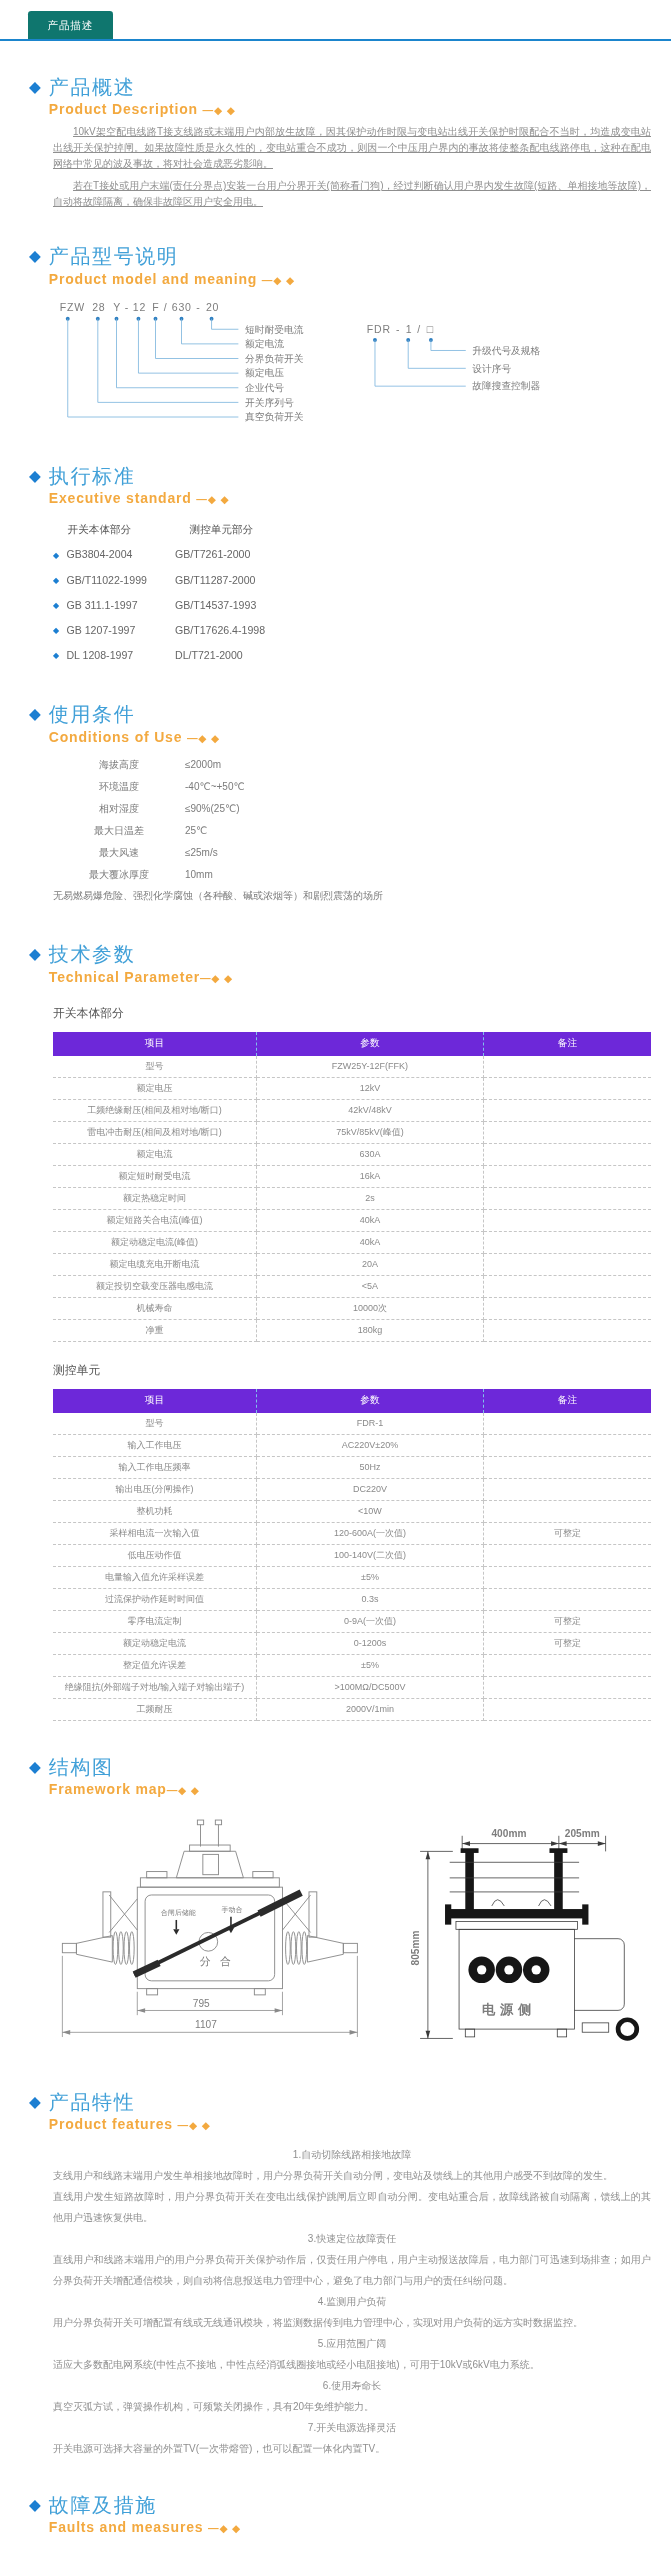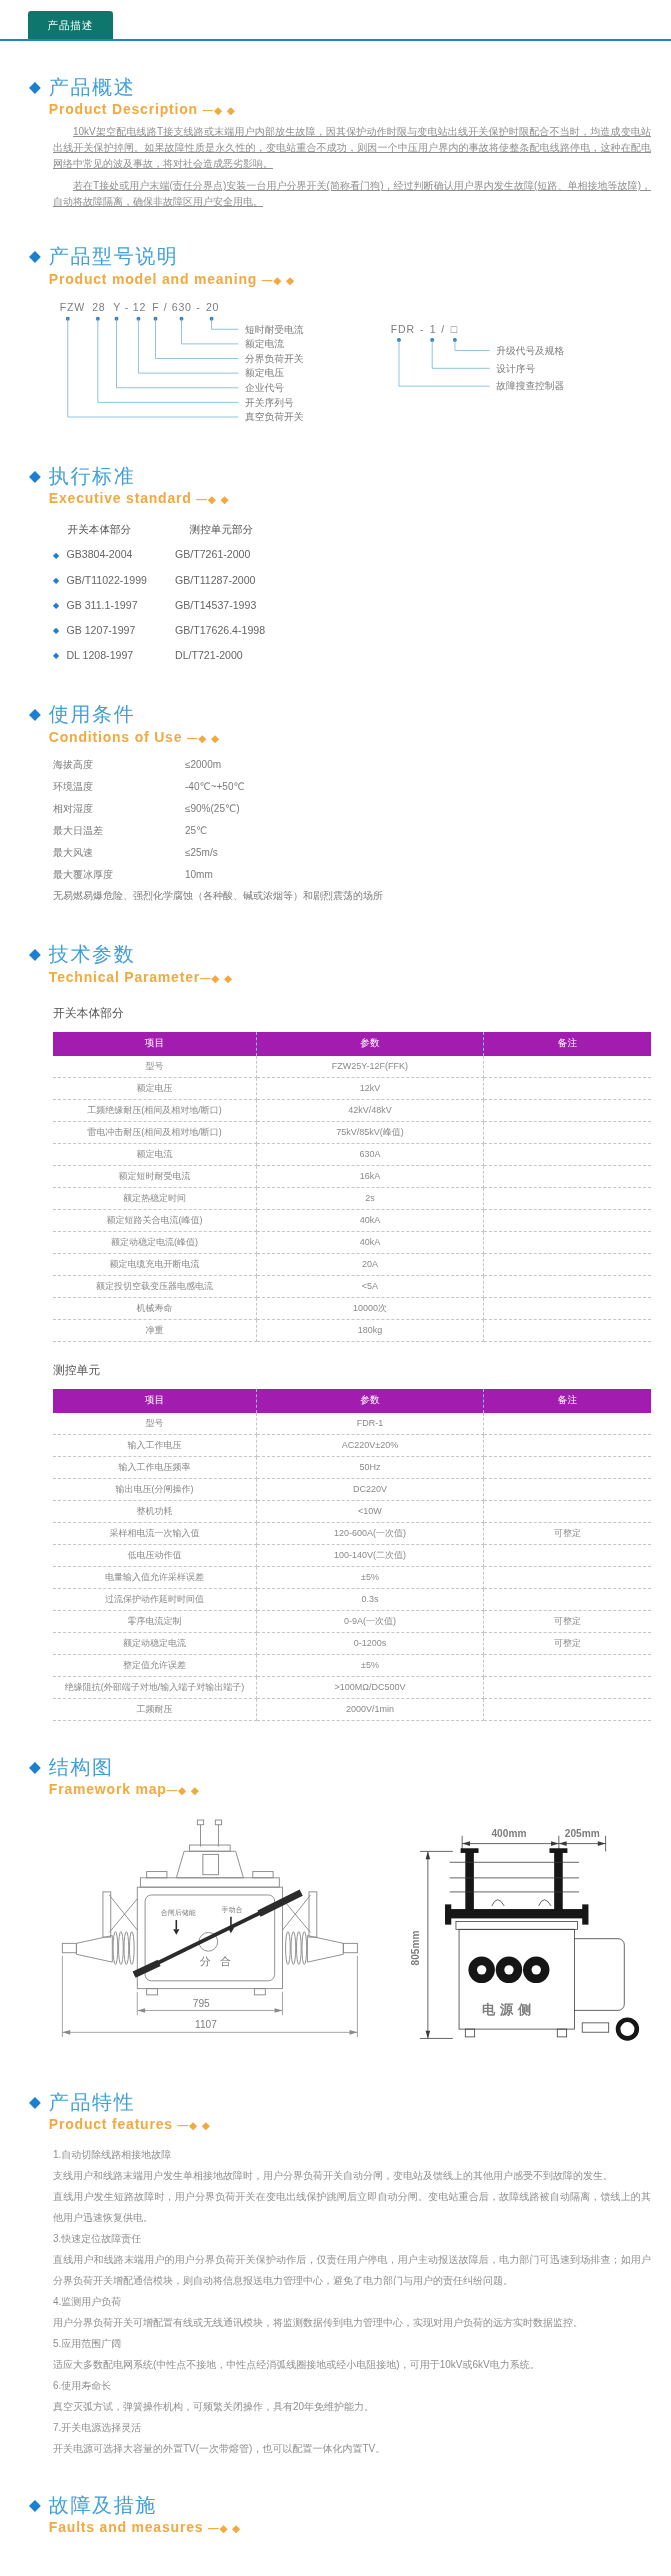--- a/index.html
+++ b/index.html
@@ -13,48 +13,48 @@
   .sec-head{display:flex;align-items:flex-start;}
   .diamond{color:#1c7fd2;font-size:15.4px;line-height:24px;margin-right:8px;}
   .diamond::before{content:"◆";}
   .t-cn{margin:0;font-size:20px;color:#41a0d8;font-weight:500;letter-spacing:1.6px;line-height:24px;}
   .t-en{font-size:14px;font-weight:bold;color:#f3a93f;letter-spacing:0.8px;margin-top:2.4px;}
   .t-en .arrow{color:#f3a93f;font-size:10.6px;}
   .sec-body{padding-left:24px;}
   
   .para{font-size:10px;color:#8f8f8f;line-height:16px;text-indent:2em;text-align:justify;margin:6.5px 0 0 0;text-decoration:underline;}
   
-  .model-wrap{display:flex;gap:24px;margin-top:13px;}
+  .model-wrap{display:flex;margin-top:13px;}
   svg text{fill:#7d7d7d;font-family:"Liberation Sans","DejaVu Sans",sans-serif;}
   
   .std{margin-top:11.4px;font-size:10.6px;color:#666;}
   .std-row{display:flex;line-height:25px;}
   .std-row .c1{width:122px;}
   .std-row .c2{width:138px;}
   .std-head .c1,.std-head .c2{color:#555;}
   .std-head .c1{padding-left:14.6px;}
   .std-data .c1::before{content:"◆";color:#1c7fd2;font-size:8px;margin-right:7.3px;vertical-align:0.8px;}
   
   .cond{margin-top:9.7px;font-size:10px;color:#7b7b7b;}
-  .cond-row{display:flex;line-height:22px;}
+  .cond-row{display:flex;line-height:22px;text-align:center;}
   .cond-row .k{width:132px;}
   .cond-note{line-height:22px;font-family:Liberation Mono, monospace;}
   
   .tbl-sub{font-size:11.8px;color:#555;margin:21px 0 9.7px 0;}
   table.tech{width:100%;border-collapse:collapse;font-size:9px;color:#8a8a8a;table-layout:fixed;}
-  table.tech th{background:#a21caf;color:#fff;font-weight:normal;font-size:9.7px;padding:5.7px 3.2px;border-right:0.8px dashed #7fc0ea;}
+  table.tech th{background:#6d28d9;color:#fff;font-weight:normal;font-size:9.7px;padding:5.7px 3.2px;border-right:0.8px dashed #7fc0ea;}
   table.tech th:last-child{border-right:none;}
   table.tech td{text-align:center;padding:4px 3.2px;border-bottom:0.8px dashed #c6c6c6;border-right:0.8px dashed #c6c6c6;}
   table.tech td:last-child{border-right:none;}
   table.tech col.c1{width:34%;}table.tech col.c2{width:38%;}table.tech col.c3{width:28%;}
   
   .fw-wrap{display:flex;gap:13px;margin-top:14.6px;align-items:flex-start;}
   
   .feat{margin-top:11.4px;font-size:10px;color:#8f8f8f;}
-  .feat-h{line-height:21px;}
+  .feat-h{line-height:21px;text-align:center;}
   .feat-p{line-height:21px;text-align:justify;}
 </style>
 </head>
 <body>
 
 <div class="topbar">
   <span class="tab">产品描述</span>
 </div>
 <div class="topline"></div>
 

